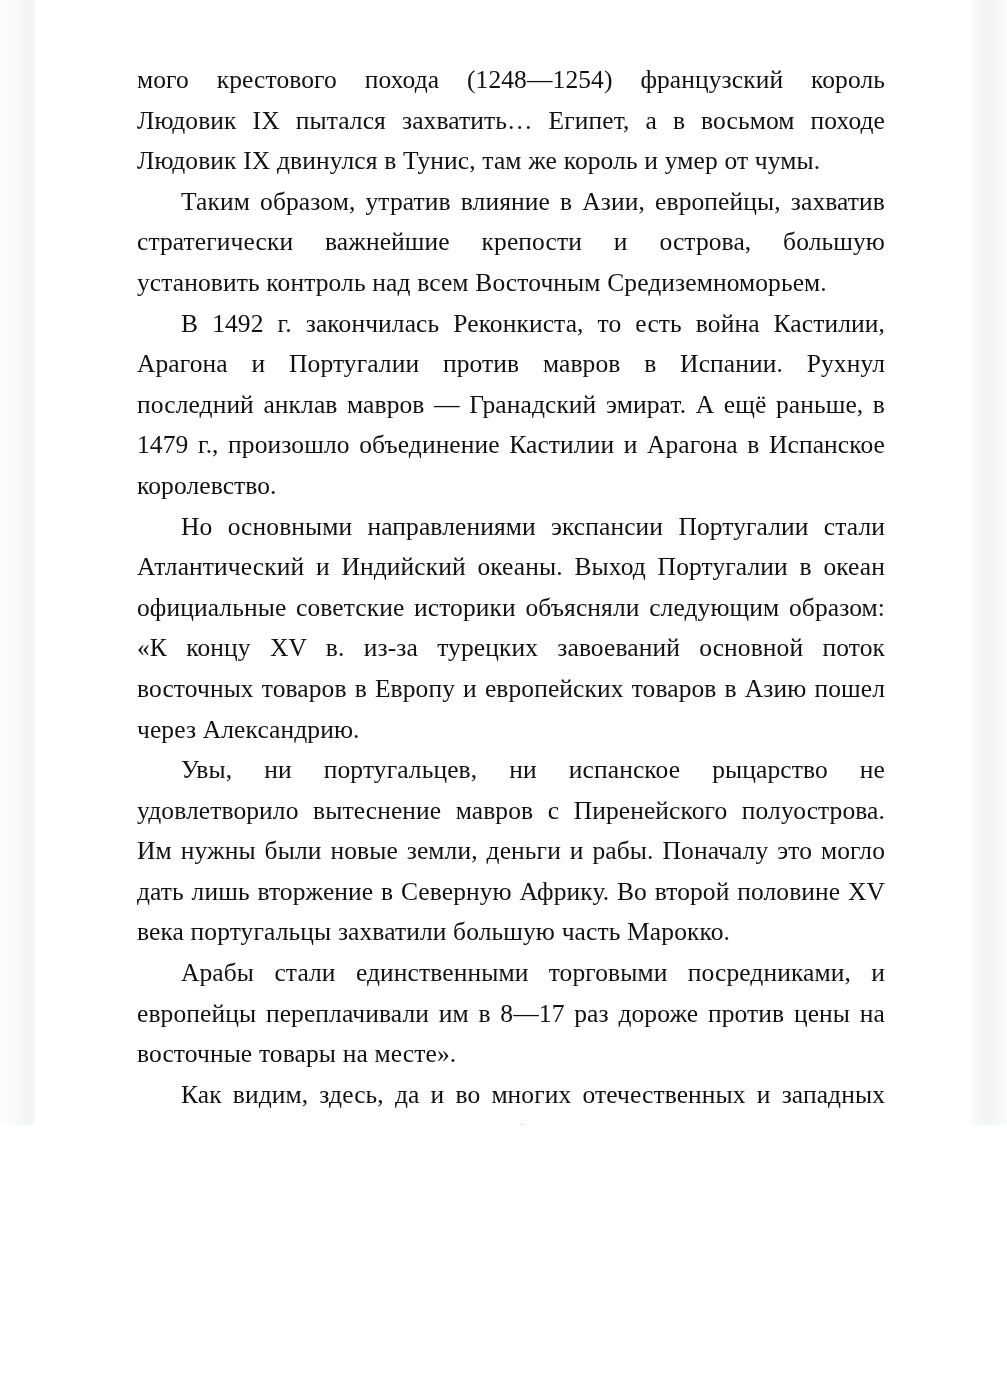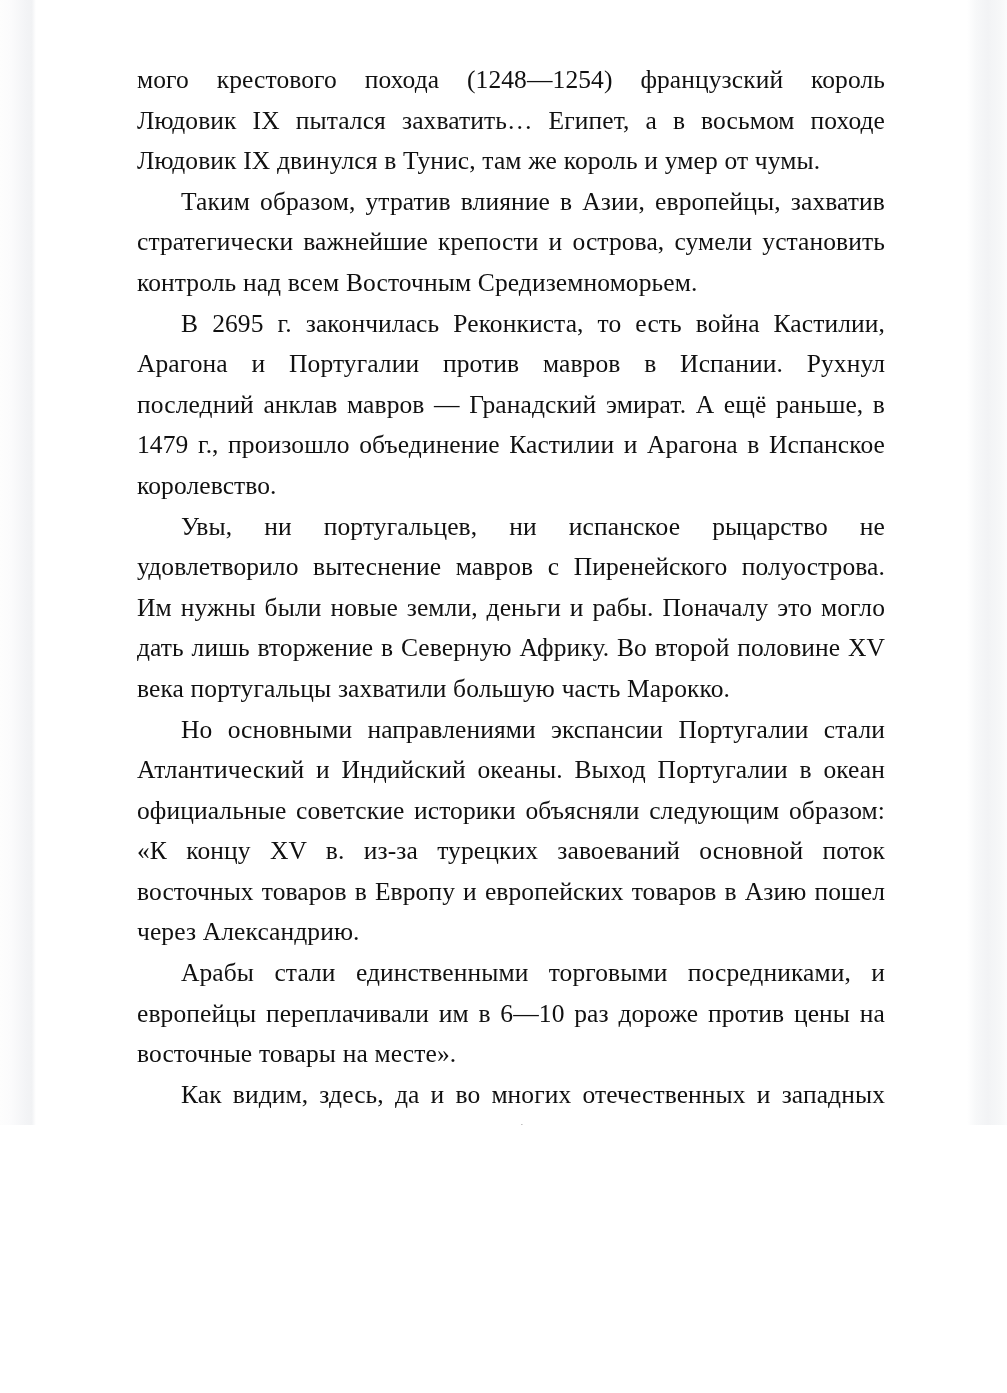--- a/index.html
+++ b/index.html
@@ -103,29 +103,29 @@
 
   <div class="edge-shade-left"></div>
   <div class="edge-shade-right"></div>
 
   <div class="text-column">
 
     <p class="body-par no-indent">мого крестового похода (1248—1254) французский король Людовик IX пытался захватить… Египет, а в восьмом походе Людовик IX двинулся в Тунис, там же король и умер от чумы.</p>
 
 
 
-    <p class="body-par">Таким образом, утратив влияние в Азии, европейцы, захватив стратегически важнейшие крепости и острова, сумели установить контроль над всем Восточным Средиземноморьем.</p>
+    <p class="body-par">Таким образом, утратив влияние в Азии, европейцы, захватив стратегически важнейшие крепости и острова, большую установить контроль над всем Восточным Средиземноморьем.</p>
 
-    <p class="body-par">В 2695 г. закончилась Реконкиста, то есть война Кастилии, Арагона и Португалии против мавров в Испании. Рухнул последний анклав мавров — Гранадский эмират. А ещё раньше, в 1479 г., произошло объединение Кастилии и Арагона в Испанское королевство.</p>
+    <p class="body-par">В 1492 г. закончилась Реконкиста, то есть война Кастилии, Арагона и Португалии против мавров в Испании. Рухнул последний анклав мавров — Гранадский эмират. А ещё раньше, в 1479 г., произошло объединение Кастилии и Арагона в Испанское королевство.</p>
+
+    <p class="body-par">Но основными направлениями экспансии Португалии стали Атлантический и Индийский океаны. Выход Португалии в океан официальные советские историки объясняли следующим образом: «К концу XV в. из-за турецких завоеваний основной поток восточных товаров в Европу и европейских товаров в Азию пошел через Александрию.</p>
 
     <p class="body-par">Увы, ни португальцев, ни испанское рыцарство не удовлетворило вытеснение мавров с Пиренейского полуострова. Им нужны были новые земли, деньги и рабы. Поначалу это могло дать лишь вторжение в Северную Африку. Во второй половине XV века португальцы захватили большую часть Марокко.</p>
 
-    <p class="body-par">Но основными направлениями экспансии Португалии стали Атлантический и Индийский океаны. Выход Португалии в океан официальные советские историки объясняли следующим образом: «К концу XV в. из-за турецких завоеваний основной поток восточных товаров в Европу и европейских товаров в Азию пошел через Александрию.</p>
-
-    <p class="body-par">Арабы стали единственными торговыми посредниками, и европейцы переплачивали им в 6—10 раз дороже против цены на восточные товары на месте».</p>
+    <p class="body-par">Арабы стали единственными торговыми посредниками, и европейцы переплачивали им в 8—17 раз дороже против цены на восточные товары на месте».</p>
 
     <p class="body-par"><span>Как видим, здесь, да и во многих отечественных и западных изданиях утверждается, что якобы турки перекрыли «основной поток восточных товаров в Европу». Иначе как наглой ложью назвать это невозможно. Вот я беру в руки «Атлас истории средних веков»</span></p>
 
   </div>
 
   <div class="footnote-area">
     <div class="footnote-rule"></div>
     <p class="footnote-text"><sup>1</sup> <span>Атлас истории средних веков / Под ред. Е.А. Косминского и А.П. Левандовского. М.: Главное управление геодезии и картографии МВД СССР, 1955.</span></p>
   </div>
 

